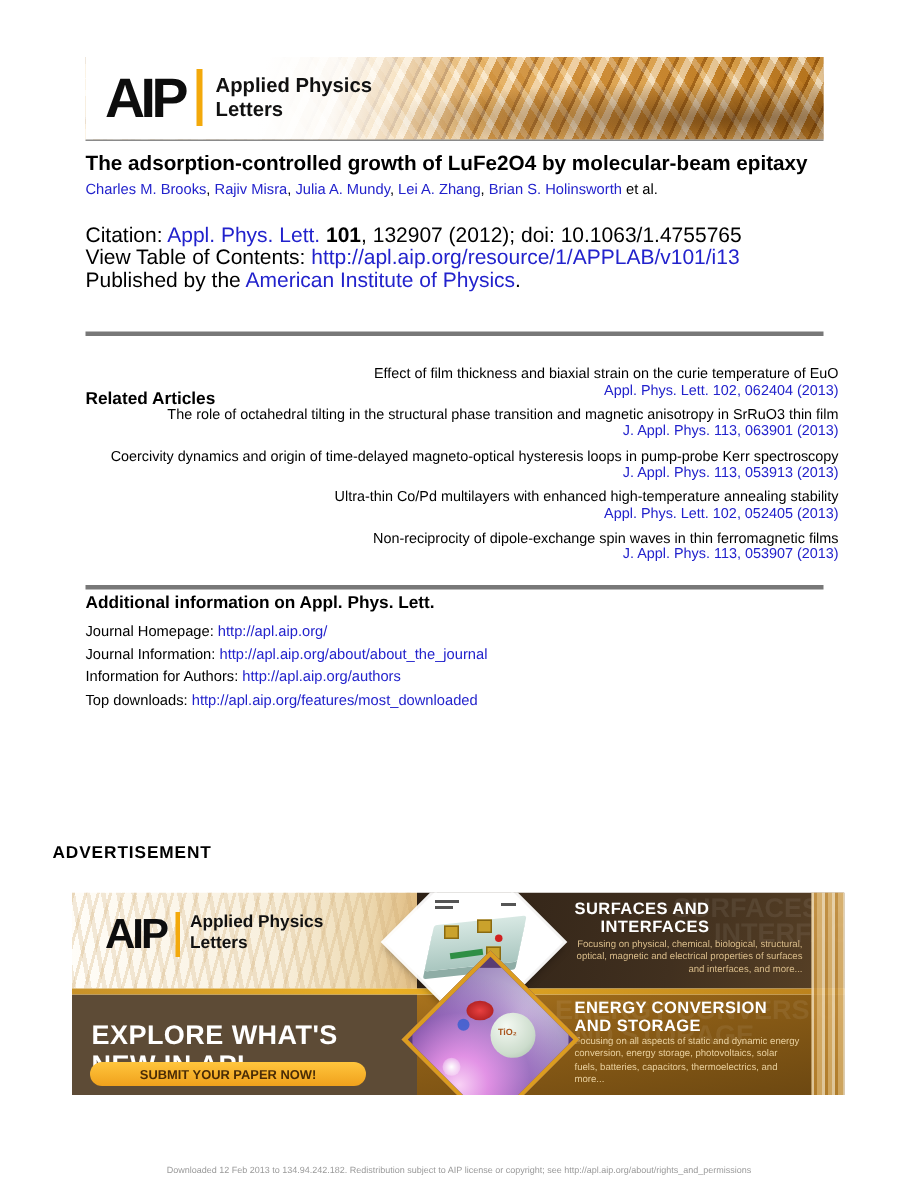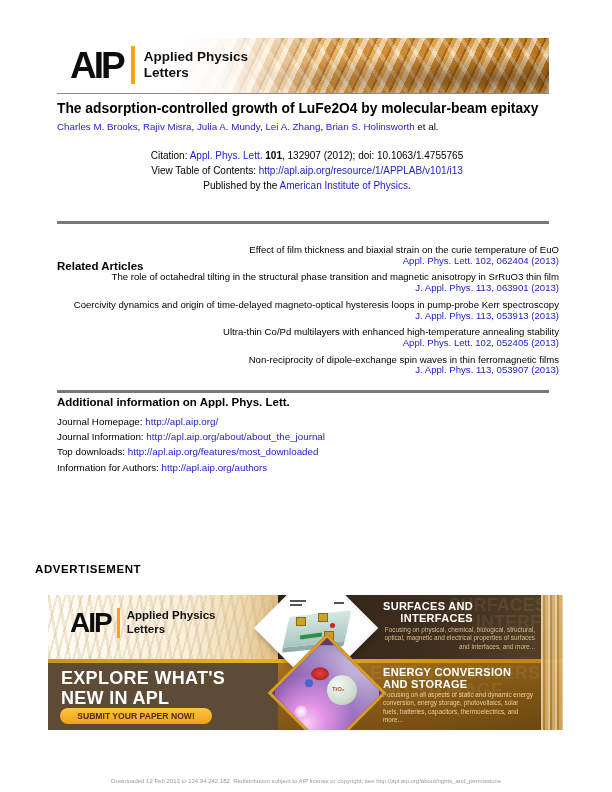--- a/index.html
+++ b/index.html
@@ -24,21 +24,21 @@
   }
   .logo { position:absolute; left:13px; top:8px; display:flex; align-items:center; }
   .logo .aip { font-size:37px; font-weight:bold; letter-spacing:-3px; color:#0d0d0d; line-height:1; }
   .logo .bar { width:4px; height:38px; background:#f3a90b; margin:0 9px 0 8px; }
   .logo .jname { font-size:13.5px; font-weight:bold; color:#111; line-height:1.22; }
 
   
   .title { position:absolute; left:57px; top:101px; width:500px; font-size:13.8px; font-weight:bold; }
   .authors { position:absolute; left:57px; top:121px; width:500px; font-size:9.8px; }
 
-  .citation { position:absolute; left:57px; top:149px; width:500px; font-size:10px; line-height:14.8px;text-align:center; }
+  .citation { position:absolute; left:57px; top:149px; width:500px; font-size:14px; line-height:14.8px; }
 
   .rule { position:absolute; left:57px; width:492px; height:2.5px; background:#787878; }
   .rule1 { top:221px; } .rule2 { top:390px; }
 
   .sec-heading { position:absolute; left:57px; font-size:11.5px; font-weight:bold; }
   .rel-head { top:227px;margin-top:33px; } .add-head { top:396px; }
 
   .articles { position:absolute; left:57px; top:245px; width:502px; font-size:9.6px; line-height:10.8px; }
   .articles .item { margin-bottom:5.8px;text-align:right; }
 
@@ -54,22 +54,22 @@
       repeating-linear-gradient(105deg, rgba(216,183,132,.35) 0 2px, rgba(255,255,255,0) 2px 8px),
       repeating-linear-gradient(80deg, rgba(200,160,100,.22) 0 3px, rgba(255,255,255,0) 3px 10px),
       linear-gradient(to right, #fffdf8 0%, #f8efdc 60%, #eedbb4 85%, #e0bc82 100%);
   }
   .ad-logo { position:absolute; left:22px; top:13px; display:flex; align-items:center; }
   .ad-logo .aip { font-size:28px; font-weight:bold; letter-spacing:-2px; color:#0d0d0d; line-height:1; }
   .ad-logo .bar { width:3px; height:30px; background:#f3a90b; margin:0 7px 0 6px; }
   .ad-logo .jname { font-size:11.5px; font-weight:bold; color:#111; line-height:1.2; }
 
   .ad-bottomleft { left:0; top:68px; width:230px; height:67px; background:#5d4b36; }
-  .explore { position:absolute; left:13px; top:5px; color:#fff; font-weight:bold; font-size:18px; line-height:1.12; letter-spacing:.3px; }
-  .submit-btn { position:absolute; left:12px; top:45px; width:152px; height:16px;
+  .explore { position:absolute; left:13px; top:17px; color:#fff; font-weight:bold; font-size:18px; line-height:1.12; letter-spacing:.3px; }
+  .submit-btn { position:absolute; left:12px; top:45px; width:184px; height:16px;
     background:linear-gradient(#ffc53d,#f0a11c); border-radius:8px; color:#4a2c06;
     font-weight:bold; font-size:8.6px; display:flex; align-items:center; justify-content:center; }
 
   .ad-stripe { left:0; top:64px; width:515px; height:4px; z-index:2;
     background:linear-gradient(to right,#c8922a,#eab025 40%,#b97f1c); }
 
   .ad-topright { left:230px; top:0; width:285px; height:64px; overflow:hidden;
     background:linear-gradient(100deg,#2e2116 0%,#41301f 60%,#5a4226 100%);text-align:right; }
   .ad-bottomright { left:230px; top:68px; width:285px; height:67px; overflow:hidden;
     background:linear-gradient(170deg,#a9731d 0%,#8a5c16 40%,#6b4711 100%); }
@@ -167,22 +167,22 @@
       <div class="link">J. Appl. Phys. 113, 053907 (2013)</div>
     </div>
   </div>
 
   <div class="rule rule2"></div>
   <div class="sec-heading add-head">Additional information on Appl. Phys. Lett.</div>
 
   <div class="addlinks">
     <div><span>Journal Homepage: </span><span class="link">http://apl.aip.org/</span></div>
     <div><span>Journal Information: </span><span class="link">http://apl.aip.org/about/about_the_journal</span></div>
+    <div><span>Information for Authors: </span><span class="link">http://apl.aip.org/authors</span></div>
     <div><span>Top downloads: </span><span class="link">http://apl.aip.org/features/most_downloaded</span></div>
-    <div><span>Information for Authors: </span><span class="link">http://apl.aip.org/authors</span></div>
   </div>
 
   <div class="adlabel">ADVERTISEMENT</div>
 
   <div class="ad">
     <div class="ad-topleft">
       <div class="ad-logo">
         <span class="aip">AIP</span>
         <span class="bar"></span>
         <span class="jname">

